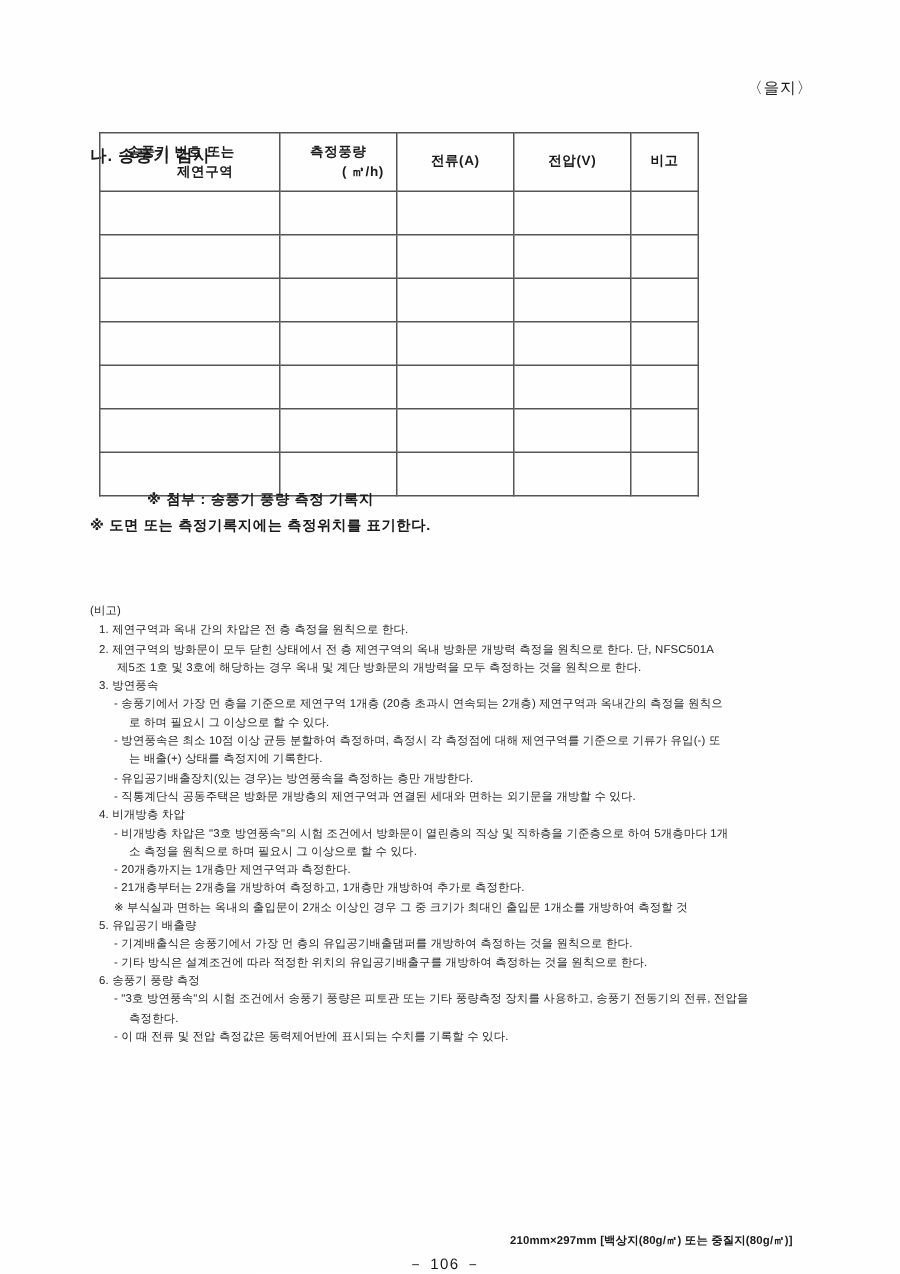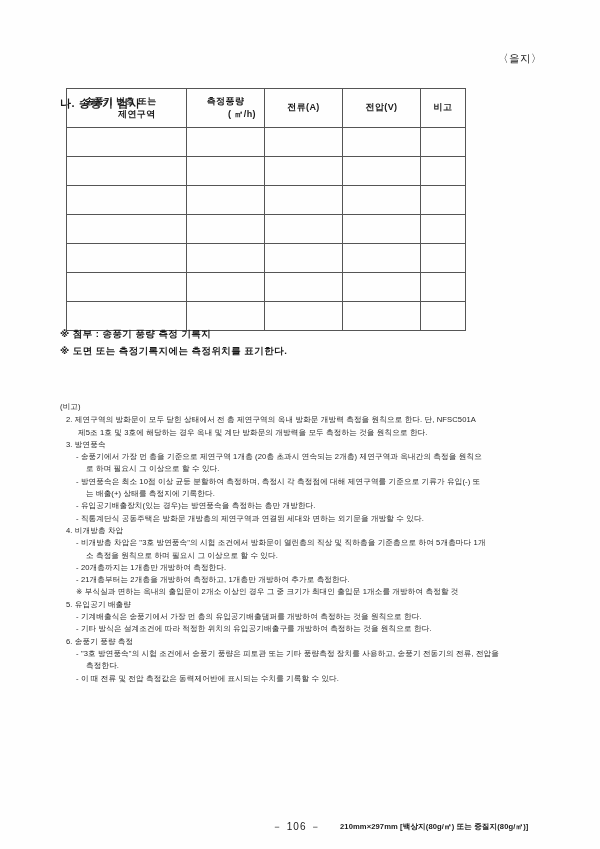--- a/index.html
+++ b/index.html
@@ -90,20 +90,21 @@
 
   
   .attach-notes {
     position: absolute;
     top: 326px;
     left: 60px;
     font-size: 9.5px;
     font-weight: bold;
     letter-spacing: 0.45px;
     line-height: 1.75;
+    text-align: center;
   }
   .attach-notes div { white-space: nowrap; }
 
   
   .remarks {
     position: absolute;
     top: 366px;
     left: 60px;
     width: 492px;
     font-size: 7.6px;
@@ -141,21 +142,21 @@
   .footer {
     position: absolute;
     left: 0;
     right: 0;
     top: 820px;
     height: 22px;
   }
   .page-number {
     position: absolute;
     left: 272px;
-    top: 0;
+    top: 16px;
     font-size: 10px;
     letter-spacing: 1px;
     color: #1a1a1a;
   }
   .paper-spec {
     position: absolute;
     left: 340px;
     top: 2px;
     font-size: 7.6px;
     letter-spacing: 0.1px;
@@ -258,29 +259,30 @@
   </div>
 
   <div class="attach-notes">
       <div>※ 첨부 : 송풍기 풍량 측정 기록지</div>
       <div>※ 도면 또는 측정기록지에는 측정위치를 표기한다.</div>
     </div>
 
   <div class="remarks">
     <div class="rem-title">(비고)</div>
     <div class="rem-list">
+        <div class="rem-item rem-num"><span>1. 제연구역과 옥내 간의 차압은 전 층 측정을 원칙으로 한다.</span></div>
         <div class="rem-item rem-num"><span>2. 제연구역의 방화문이 모두 닫힌 상태에서 전 층 제연구역의 옥내 방화문 개방력 측정을 원칙으로 한다. 단, NFSC501A</span><span class="cont">제5조 1호 및 3호에 해당하는 경우 옥내 및 계단 방화문의 개방력을 모두 측정하는 것을 원칙으로 한다.</span></div>
         <div class="rem-item rem-num"><span>3. 방연풍속</span></div>
         <div class="rem-item rem-dash"><span>- 송풍기에서 가장 먼 층을 기준으로 제연구역 1개층 (20층 초과시 연속되는 2개층) 제연구역과 옥내간의 측정을 원칙으</span><span class="cont">로 하며 필요시 그 이상으로 할 수 있다.</span></div>
         <div class="rem-item rem-dash"><span>- 방연풍속은 최소 10점 이상 균등 분할하여 측정하며, 측정시 각 측정점에 대해 제연구역를 기준으로 기류가 유입(-) 또</span><span class="cont">는 배출(+) 상태를 측정지에 기록한다.</span></div>
         <div class="rem-item rem-dash"><span>- 유입공기배출장치(있는 경우)는 방연풍속을 측정하는 층만 개방한다.</span></div>
         <div class="rem-item rem-dash"><span>- 직통계단식 공동주택은 방화문 개방층의 제연구역과 연결된 세대와 면하는 외기문을 개방할 수 있다.</span></div>
         <div class="rem-item rem-num"><span>4. 비개방층 차압</span></div>
         <div class="rem-item rem-dash"><span>- 비개방층 차압은 "3호 방연풍속"의 시험 조건에서 방화문이 열린층의 직상 및 직하층을 기준층으로 하여 5개층마다 1개</span><span class="cont">소 측정을 원칙으로 하며 필요시 그 이상으로 할 수 있다.</span></div>
-        <div class="rem-item rem-dash"><span>- 20개층까지는 1개층만 개방하여 측정한다.</span></div>
+        <div class="rem-item rem-dash"><span>- 20개층까지는 1개층만 제연구역과 측정한다.</span></div>
         <div class="rem-item rem-dash"><span>- 21개층부터는 2개층을 개방하여 측정하고, 1개층만 개방하여 추가로 측정한다.</span></div>
         <div class="rem-item rem-star"><span>※ 부식실과 면하는 옥내의 출입문이 2개소 이상인 경우 그 중 크기가 최대인 출입문 1개소를 개방하여 측정할 것</span></div>
         <div class="rem-item rem-num"><span>5. 유입공기 배출량</span></div>
         <div class="rem-item rem-dash"><span>- 기계배출식은 송풍기에서 가장 먼 층의 유입공기배출댐퍼를 개방하여 측정하는 것을 원칙으로 한다.</span></div>
         <div class="rem-item rem-dash"><span>- 기타 방식은 설계조건에 따라 적정한 위치의 유입공기배출구를 개방하여 측정하는 것을 원칙으로 한다.</span></div>
         <div class="rem-item rem-num"><span>6. 송풍기 풍량 측정</span></div>
         <div class="rem-item rem-dash"><span>- "3호 방연풍속"의 시험 조건에서 송풍기 풍량은 피토관 또는 기타 풍량측정 장치를 사용하고, 송풍기 전동기의 전류, 전압을</span><span class="cont">측정한다.</span></div>
         <div class="rem-item rem-dash"><span>- 이 때 전류 및 전압 측정값은 동력제어반에 표시되는 수치를 기록할 수 있다.</span></div>
       </div>
   </div>

